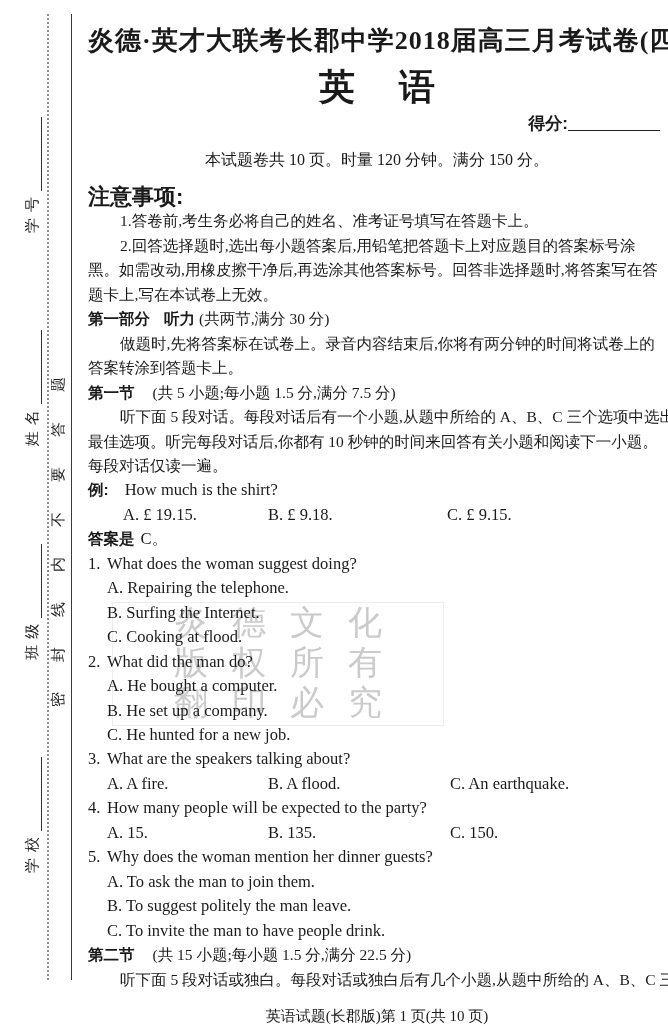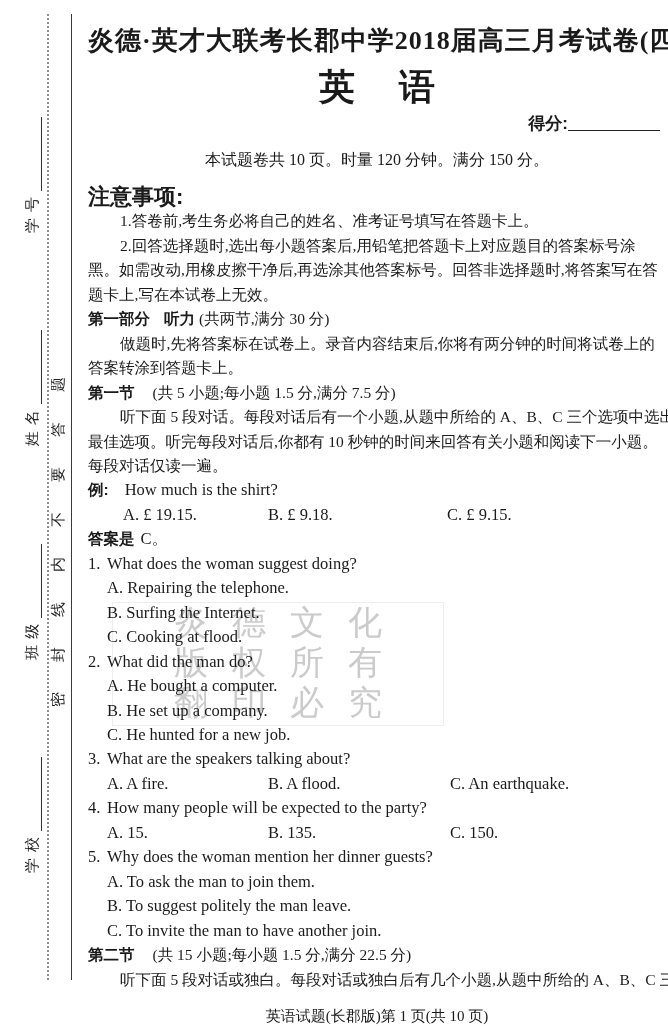--- a/index.html
+++ b/index.html
@@ -169,21 +169,21 @@
     <span class="c2">B. 135.</span>
     <span>C. 150.</span>
   </div>
 
   <div class="line en q">
     <span class="q-num">5.</span>
       <span>Why does the woman mention her dinner guests?</span>
   </div>
   <div class="line en opt-stack">A. To ask the man to join them.</div>
   <div class="line en opt-stack">B. To suggest politely the man leave.</div>
-  <div class="line en opt-stack">C. To invite the man to have another join.</div>
+  <div class="line en opt-stack">C. To invite the man to have people drink.</div>
 
   <div class="line">
     <span class="hd">第二节</span><span class="paren" style="margin-left:18px;">(共 15 小题;每小题 1.5 分,满分 22.5 分)</span>
   </div>
   <div class="line indent">听下面 5 段对话或独白。每段对话或独白后有几个小题,从题中所给的 A、B、C 三</div>
 
   <div class="footer">英语试题(长郡版)第 1 页(共 10 页)</div>
 
 </div>
 

